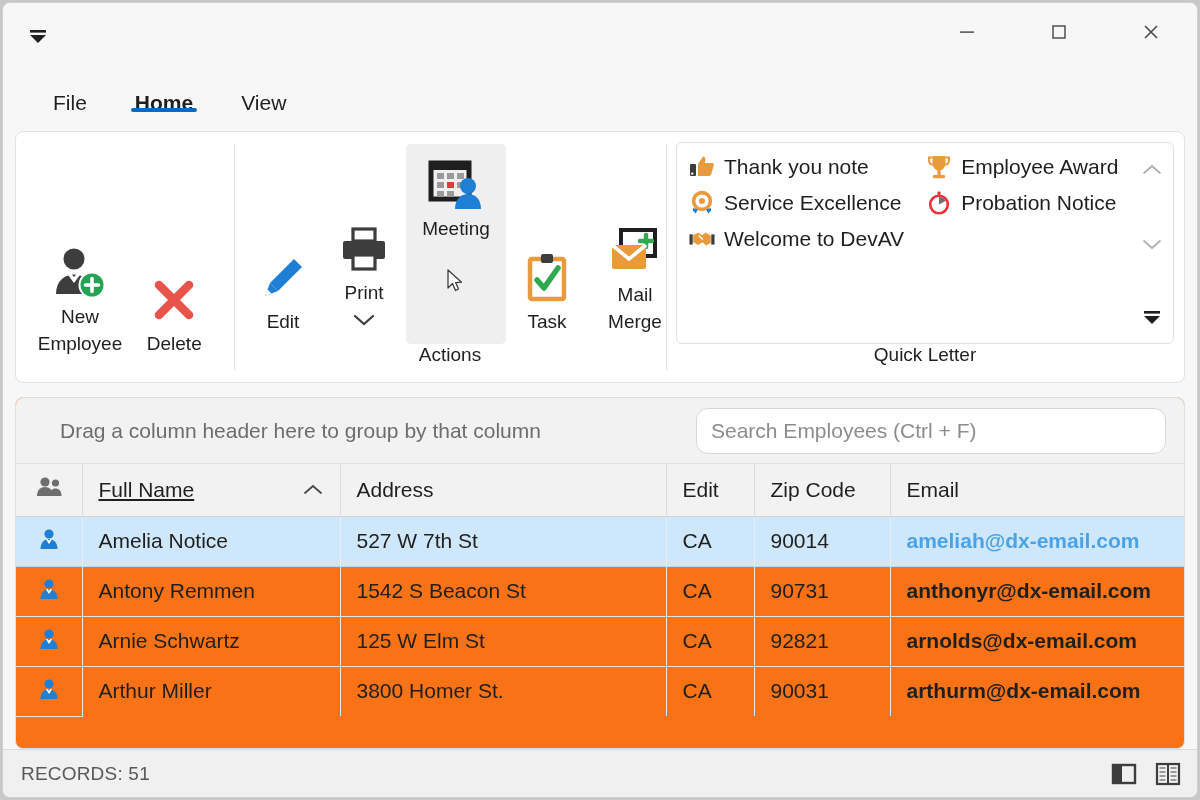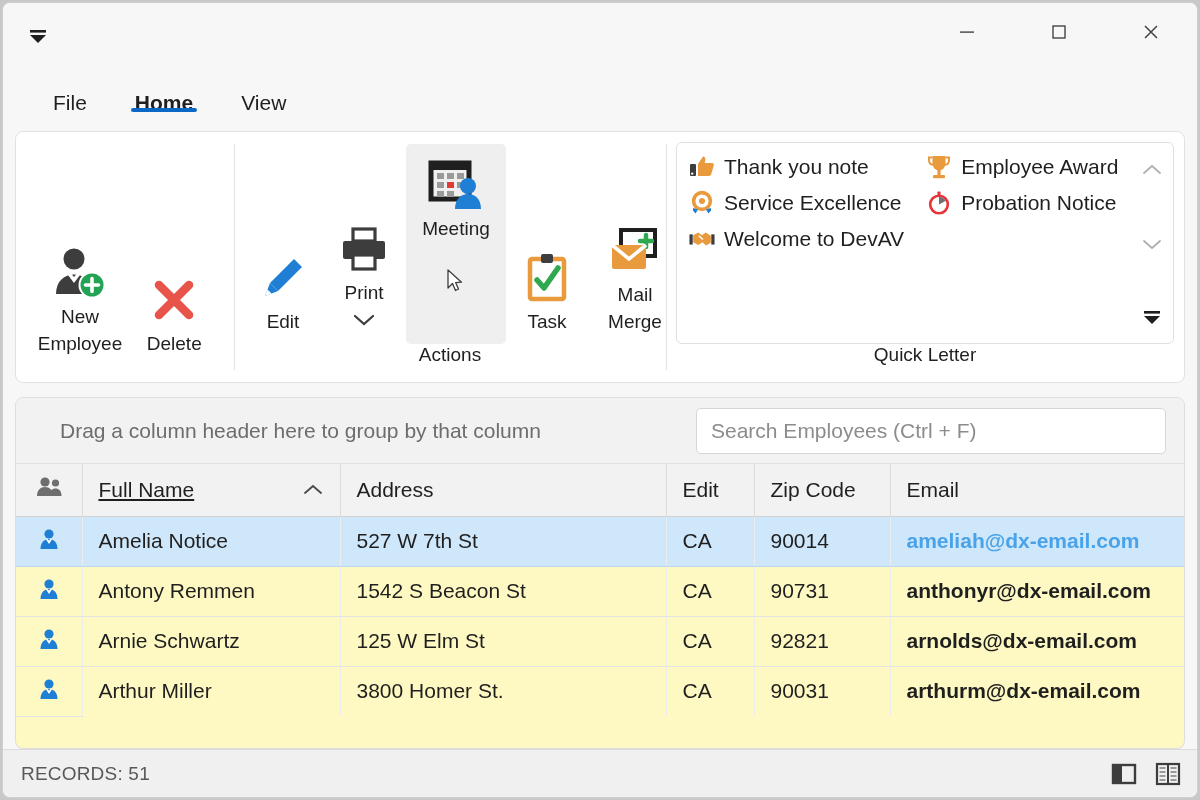--- a/index.html
+++ b/index.html
@@ -129,41 +129,41 @@
     display: flex; flex-direction: column;
     align-items: center; justify-content: space-between;
     padding: 14px 0 12px 0;
   }
   .gsb { width: 34px; height: 26px; display: flex; align-items: center; justify-content: center; cursor: pointer; border-radius: 3px; }
 
   
   .content { flex: 1; padding: 14px 12px 0 12px; display: flex; flex-direction: column; min-height: 0; }
   .gridpanel {
     flex: 1;
-    background: #fef9c3;
+    background: #f97316;
     border: 1px solid #dedede;
     border-radius: 8px;
     display: flex; flex-direction: column;
     overflow: hidden;
     min-height: 0;
   }
   .groupbar {
     height: 66px; flex: 0 0 66px;
     background: #f2f2f2;
     border-bottom: 1px solid #e0e0e0;
     display: flex; align-items: center;
     padding: 0 18px 0 44px;
     justify-content: space-between;
   }
   .group-hint { font-size: 21px; color: #6d6d6d; }
   .searchbox {
     width: 470px; height: 46px;
     background: #fff;
     border: 1px solid #d6d6d6;
-    border-radius: 5px;
+    border-radius: 12px;
     display: flex; align-items: center;
     padding: 0 14px;
     margin-left: 25px;
   }
   .searchbox input {
     border: 0; outline: 0; width: 100%;
     font-family: "Liberation Sans", sans-serif;
     font-size: 21px; color: #1f1f1f; background: transparent;
   }
   .searchbox input::placeholder { color: #8c8c8c; }

